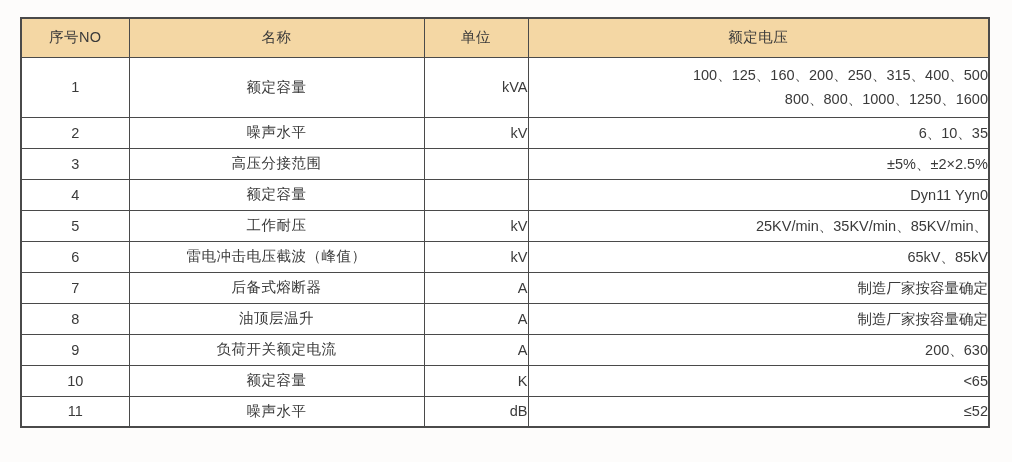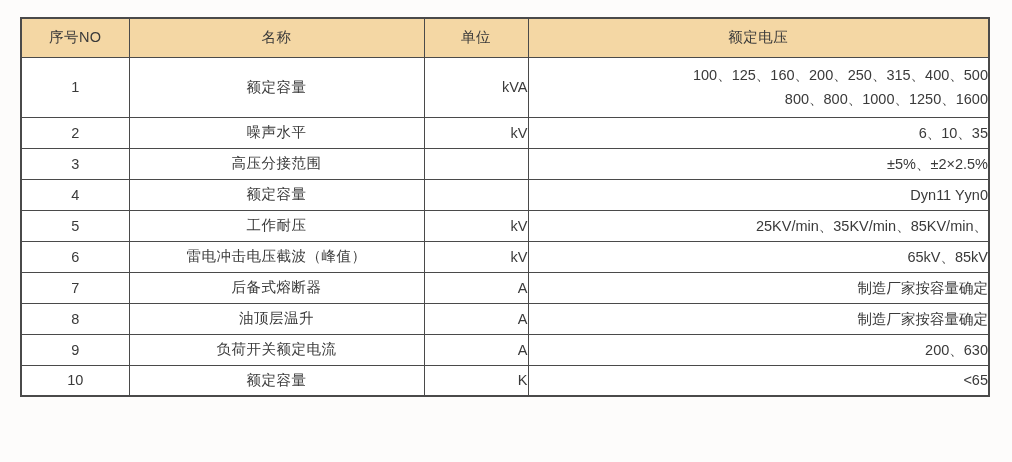--- a/index.html
+++ b/index.html
@@ -145,15 +145,23 @@
           </td>
         </tr>
         <tr>
           <td class="col-no">10</td>
           <td class="col-name">额定容量</td>
           <td class="col-unit">K</td>
           <td class="col-params">
             <div>&lt;65</div>
           </td>
         </tr>
+        <tr>
+          <td class="col-no">11</td>
+          <td class="col-name">噪声水平</td>
+          <td class="col-unit">dB</td>
+          <td class="col-params">
+            <div>≤52</div>
+          </td>
+        </tr>
       </tbody>
   </table>
 </div>
 
 </body></html>

